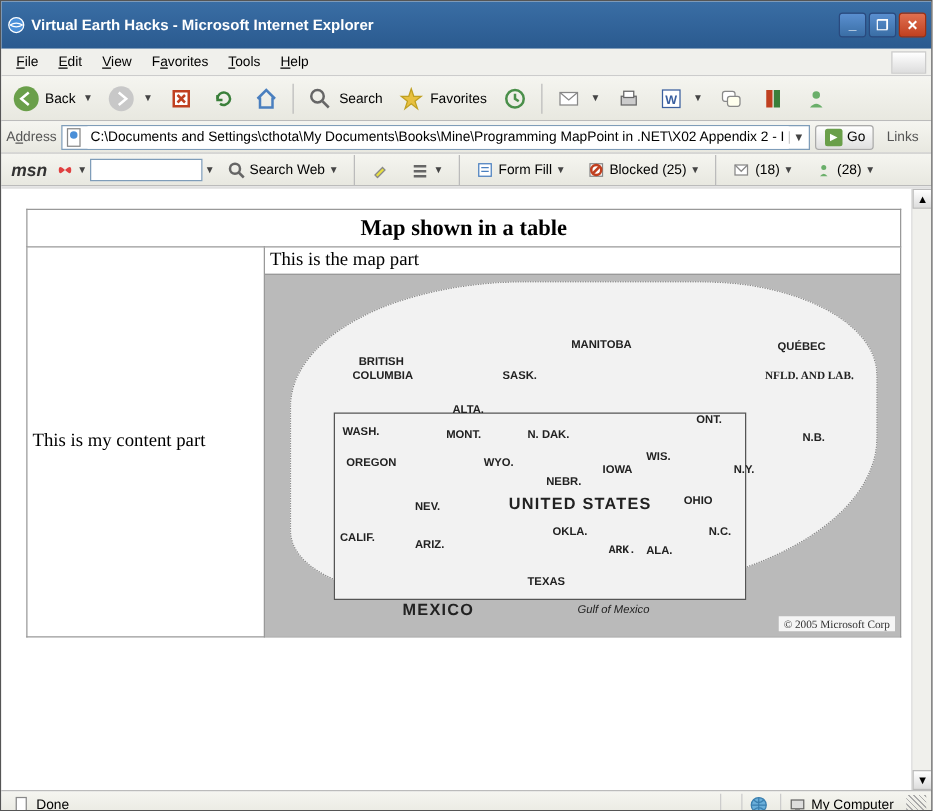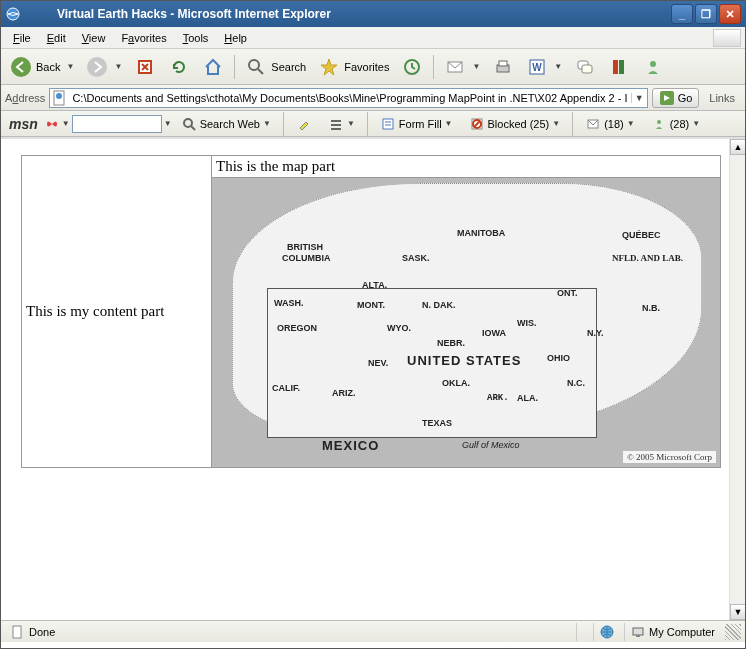--- a/index.html
+++ b/index.html
@@ -1,19 +1,19 @@
 <!DOCTYPE html>
 <html><head>
 <meta charset="utf-8">
 <style>
   * { box-sizing: border-box; margin: 0; padding: 0; }
   body { width: 746px; height: 649px; font-family: Tahoma, sans-serif; font-size: 11px; background: #fff; overflow: hidden; border: 1px solid #555; }
   
   
-  .titlebar { height: 26px; background: linear-gradient(#3a6ea5, #2a5a8f); display: flex; align-items: center; padding: 0 4px; color: #fff; gap: 32px; }
+  .titlebar { height: 38px; background: linear-gradient(#3a6ea5, #2a5a8f); display: flex; align-items: center; padding: 0 4px; color: #fff; }
   .titlebar .ie-icon { width: 16px; height: 16px; margin-right: 4px; display:inline-flex; align-items:center; justify-content:center; }
   .titlebar .title { flex: 1; font-weight: bold; font-size: 12px; }
   .winbtns { display: flex; gap: 2px; }
   .winbtn { width: 22px; height: 20px; background: linear-gradient(#5a8fd0, #3a6ea5); border: 1px solid #2a4a7f; border-radius: 3px; display: flex; align-items: center; justify-content: center; color: #fff; font-weight: bold; font-size: 11px; cursor: pointer; }
   .winbtn.close { background: linear-gradient(#e07050, #c04020); border-color: #a03010; }
   
   
   .menubar { height: 22px; display: flex; align-items: center; padding: 0 4px; background: #f0f0ec; border-bottom: 1px solid #ccc; }
   .menuitem { padding: 2px 8px; cursor: pointer; }
   .menuitem .ul { text-decoration: underline; }
@@ -325,40 +325,43 @@
       </span>
     <span>(28)</span>
     <span class="drop">▼</span>
   </div>
 </div>
 
 <div class="content">
   <div class="page">
     <table class="pagetable">
       <tbody>
+          <tr>
+            <th colspan="2">Map shown in a table</th>
+          </tr>
       <tr>
         <td class="left">This is my content part</td>
         <td class="mapcell">
           <div class="maplabel">This is the map part</div>
           <div class="map">
             <div class="land" style="left:20px; top:5px; width:470px; height:250px; border-radius:40% 30% 50% 20%;"></div>
             <div class="land" style="left:55px; top:110px; width:330px; height:150px; border:1px solid #555;"></div>
             <span class="mlabel" style="left:75px; top:52px;margin-top:12px;">BRITISH</span>
             <span class="mlabel" style="left:70px; top:75px;">COLUMBIA</span>
             <span class="mlabel" style="left:150px; top:78px;margin-top:24px;">ALTA.</span>
             <span class="mlabel" style="left:190px; top:75px;">SASK.</span>
             <span class="mlabel" style="left:245px; top:50px;">MANITOBA</span>
             <span class="mlabel" style="left:345px; top:110px;">ONT.</span>
             <span class="mlabel" style="left:410px; top:52px;">QUÉBEC</span>
             <span class="mlabel" style="left:400px; top:75px;font-family:Liberation Serif, serif;">NFLD. AND LAB.</span>
             <span class="mlabel" style="left:430px; top:125px;">N.B.</span>
             <span class="mlabel" style="left:62px; top:120px;">WASH.</span>
             <span class="mlabel" style="left:65px; top:145px;">OREGON</span>
             <span class="mlabel" style="left:60px; top:205px;">CALIF.</span>
-            <span class="mlabel" style="left:120px; top:180px;margin-left:36px;">NEV.</span>
+            <span class="mlabel" style="left:120px; top:180px;">NEV.</span>
             <span class="mlabel" style="left:120px; top:210px;">ARIZ.</span>
             <span class="mlabel" style="left:145px; top:122px;">MONT.</span>
             <span class="mlabel" style="left:175px; top:145px;">WYO.</span>
             <span class="mlabel" style="left:210px; top:122px;">N. DAK.</span>
             <span class="mlabel" style="left:225px; top:160px;">NEBR.</span>
             <span class="mlabel" style="left:270px; top:150px;">IOWA</span>
             <span class="mlabel" style="left:305px; top:140px;">WIS.</span>
             <span class="mlabel" style="left:230px; top:200px;text-align:right;">OKLA.</span>
             <span class="mlabel" style="left:210px; top:240px;">TEXAS</span>
             <span class="mlabel" style="left:275px; top:215px;font-family:Liberation Mono, monospace;">ARK.</span>

